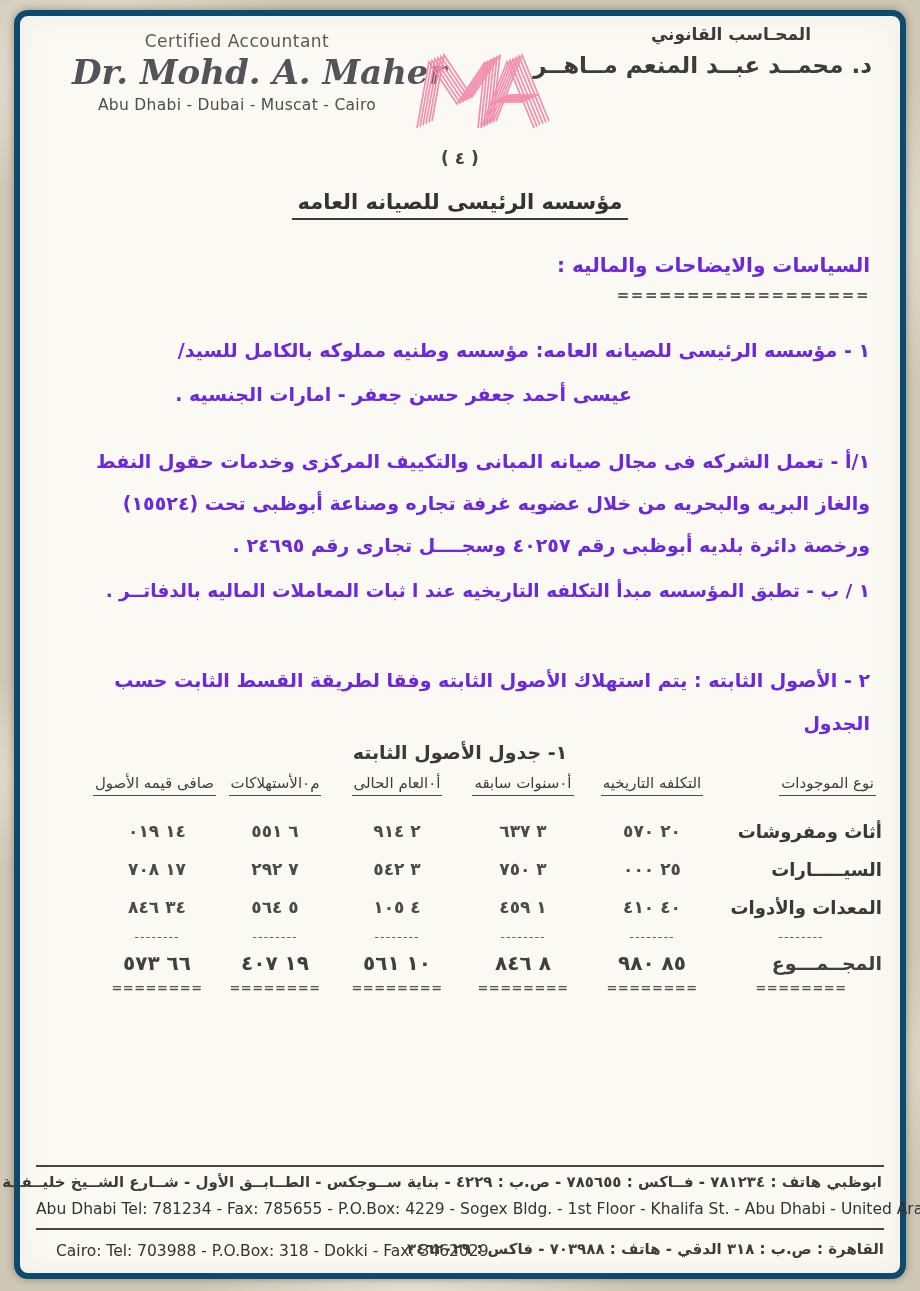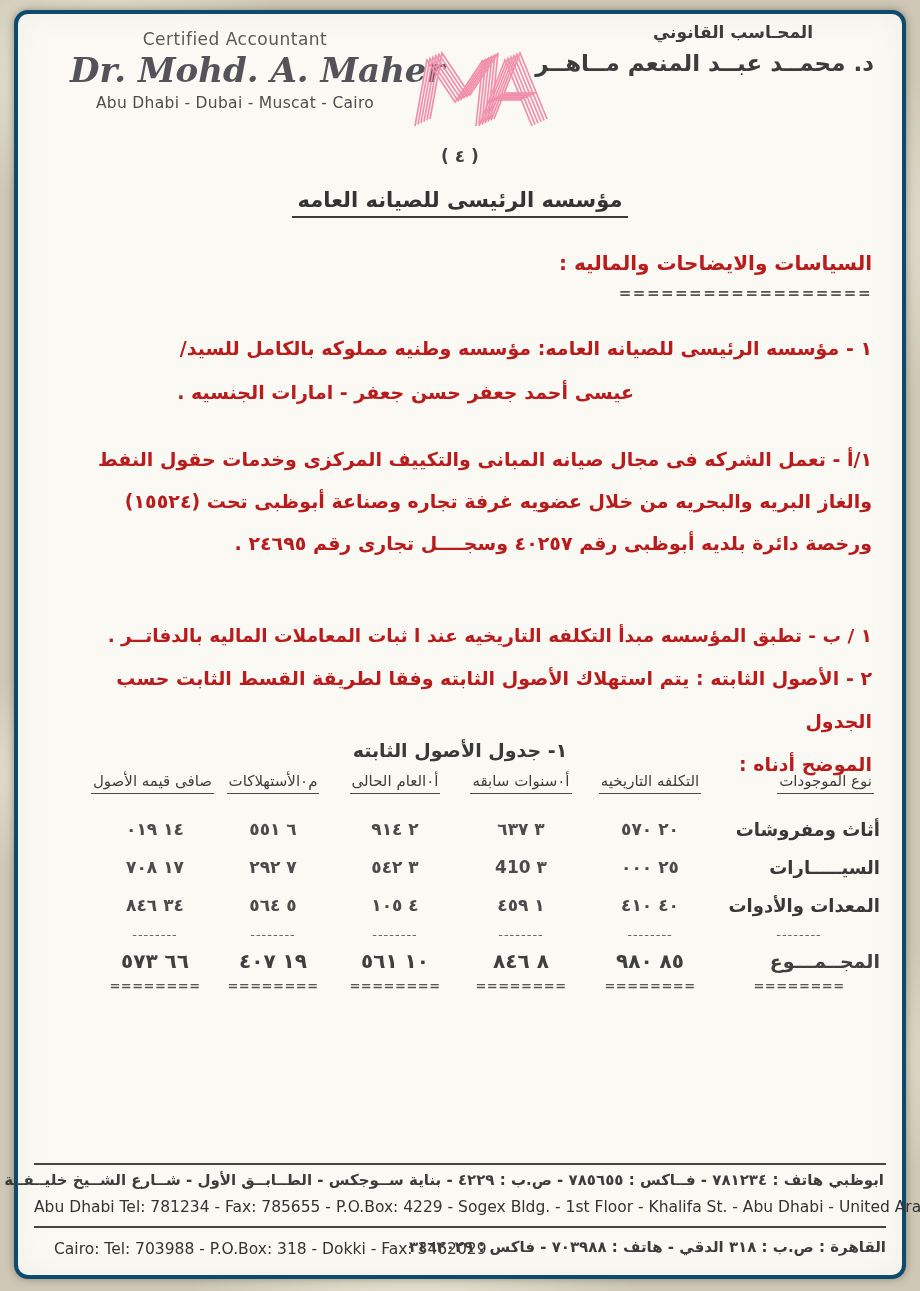--- a/index.html
+++ b/index.html
@@ -11,21 +11,21 @@
     background-image:
       radial-gradient(ellipse 320px 200px at 12% 6%, #efe9da 0%, rgba(239,233,218,0) 65%),
       radial-gradient(ellipse 420px 260px at 88% 18%, #e7e1d2 0%, rgba(231,225,210,0) 65%),
       radial-gradient(ellipse 380px 240px at 45% 97%, #eae4d5 0%, rgba(234,228,213,0) 60%),
       radial-gradient(ellipse 260px 190px at 97% 82%, #ded7c6 0%, rgba(222,215,198,0) 60%),
       radial-gradient(ellipse 300px 160px at 5% 60%, #e4ddcd 0%, rgba(228,221,205,0) 60%);
     overflow:hidden;
   }
   .page {
     position:absolute; left:14px; top:10px; right:14px; bottom:12px;
-    border:4px solid #0c4a6e; border-radius:14px;
+    border:6px solid #0c4a6e; border-radius:14px;
     background:#faf9f3;
     box-shadow:0 0 8px rgba(60,50,30,.45), inset 0 0 30px rgba(120,110,90,.08);
   }
   .content { position:absolute; inset:0; }
 
   
   .hdr-left { position:absolute; left:52px; top:15px; width:330px; text-align:center; color:#4f4f4f; }
   .hdr-left .cert   { font-size:17px; letter-spacing:.5px; color:#585858; }
   .hdr-left .name   { font-family:"DejaVu Serif", serif; font-style:italic; font-weight:bold;
                       font-size:34px; color:#54535a; margin-top:1px; white-space:nowrap; }
@@ -40,28 +40,28 @@
 
   
   .pageno { position:absolute; top:132px; left:0; width:100%; text-align:center;
             font-size:17px; font-weight:bold; color:#424242; }
   .doc-title { position:absolute; top:174px; left:0; width:100%; text-align:center; }
   .doc-title span { display:inline-block; font-size:21px; font-weight:bold; color:#333;
             padding:0 6px 4px 6px; border-bottom:2.5px solid #3c3c3c; }
 
   
   .body-txt { position:absolute; right:30px; left:56px; direction:rtl; text-align:right;
-              font-weight:bold; color:#b91c1c; }
+              font-weight:bold; color:#6d28d9; }
   .sec-head { top:237px; font-size:20px; }
   .sec-rule { top:270px; font-size:15px; letter-spacing:1.5px; color:#555; font-weight:bold; }
   .para { font-size:19px; line-height:44px; }
   .p1  { top:312px; }
   .p1 .l2 { padding-right:238px; }
   .p1a { top:424px; line-height:42px; }
-  .p1b { top:600px; font-size:18.5px; }
+  .p1b { top:553px; font-size:18.5px; }
   .p2  { top:643px; line-height:43px; }
   .tbl-title { position:absolute; top:725px; left:0; width:100%; text-align:center;
                font-size:19px; font-weight:bold; color:#3a3a3a; direction:rtl; }
 
   
   table.assets { position:absolute; top:754px; left:78px; width:786px; direction:rtl;
                  border-collapse:collapse; table-layout:fixed; }
   table.assets col.c-label { width:166px; }
   table.assets col.c-n1 { width:132px; }
   table.assets col.c-n2 { width:126px; }
@@ -144,21 +144,20 @@
     <div class="body-txt para p1a" style="position:absolute;">
       <div>١/أ - تعمل الشركه فى مجال صيانه المبانى والتكييف المركزى وخدمات حقول النفط</div>
       <div>والغاز البريه والبحريه  من خلال عضويه غرفة تجاره  وصناعة أبوظبى تحت (١٥٥٢٤)</div>
       <div>ورخصة دائرة بلديه أبوظبى رقم ٤٠٢٥٧ وسجــــل تجارى رقم  ٢٤٦٩٥ .</div>
     </div>
 
     <div class="body-txt para p1b" style="position:absolute;">١ / ب - تطبق المؤسسه مبدأ التكلفه التاريخيه عند ا ثبات المعاملات الماليه بالدفاتــر .</div>
 
     <div class="body-txt para p2" style="position:absolute;">
       <div>٢ - الأصول الثابته : يتم استهلاك الأصول الثابته وفقا لطريقة القسط الثابت حسب الجدول</div>
-      <div>الموضح أدناه :</div>
     </div>
 
     <div class="tbl-title">١- جدول الأصول الثابته</div>
 
     <table class="assets">
       <colgroup>
         <col class="c-label">
           <col class="c-n1">
           <col class="c-n2">
           <col class="c-n3">
@@ -178,21 +177,21 @@
         <td class="lbl">أثاث ومفروشات</td>
         <td>٢٠ ٥٧٠</td>
         <td>٣ ٦٣٧</td>
         <td>٢ ٩١٤</td>
         <td>٦ ٥٥١</td>
         <td>١٤ ٠١٩</td>
       </tr>
       <tr>
         <td class="lbl">السيـــــارات</td>
         <td>٢٥ ٠٠٠</td>
-        <td>٣ 410</td>
+        <td>٣ ٧٥٠</td>
         <td>٣ ٥٤٢</td>
         <td>٧ ٢٩٢</td>
         <td>١٧ ٧٠٨</td>
       </tr>
       <tr>
         <td class="lbl">المعدات والأدوات</td>
         <td>٤٠ ٤١٠</td>
         <td>١ ٤٥٩</td>
         <td>٤ ١٠٥</td>
         <td>٥ ٥٦٤</td>

